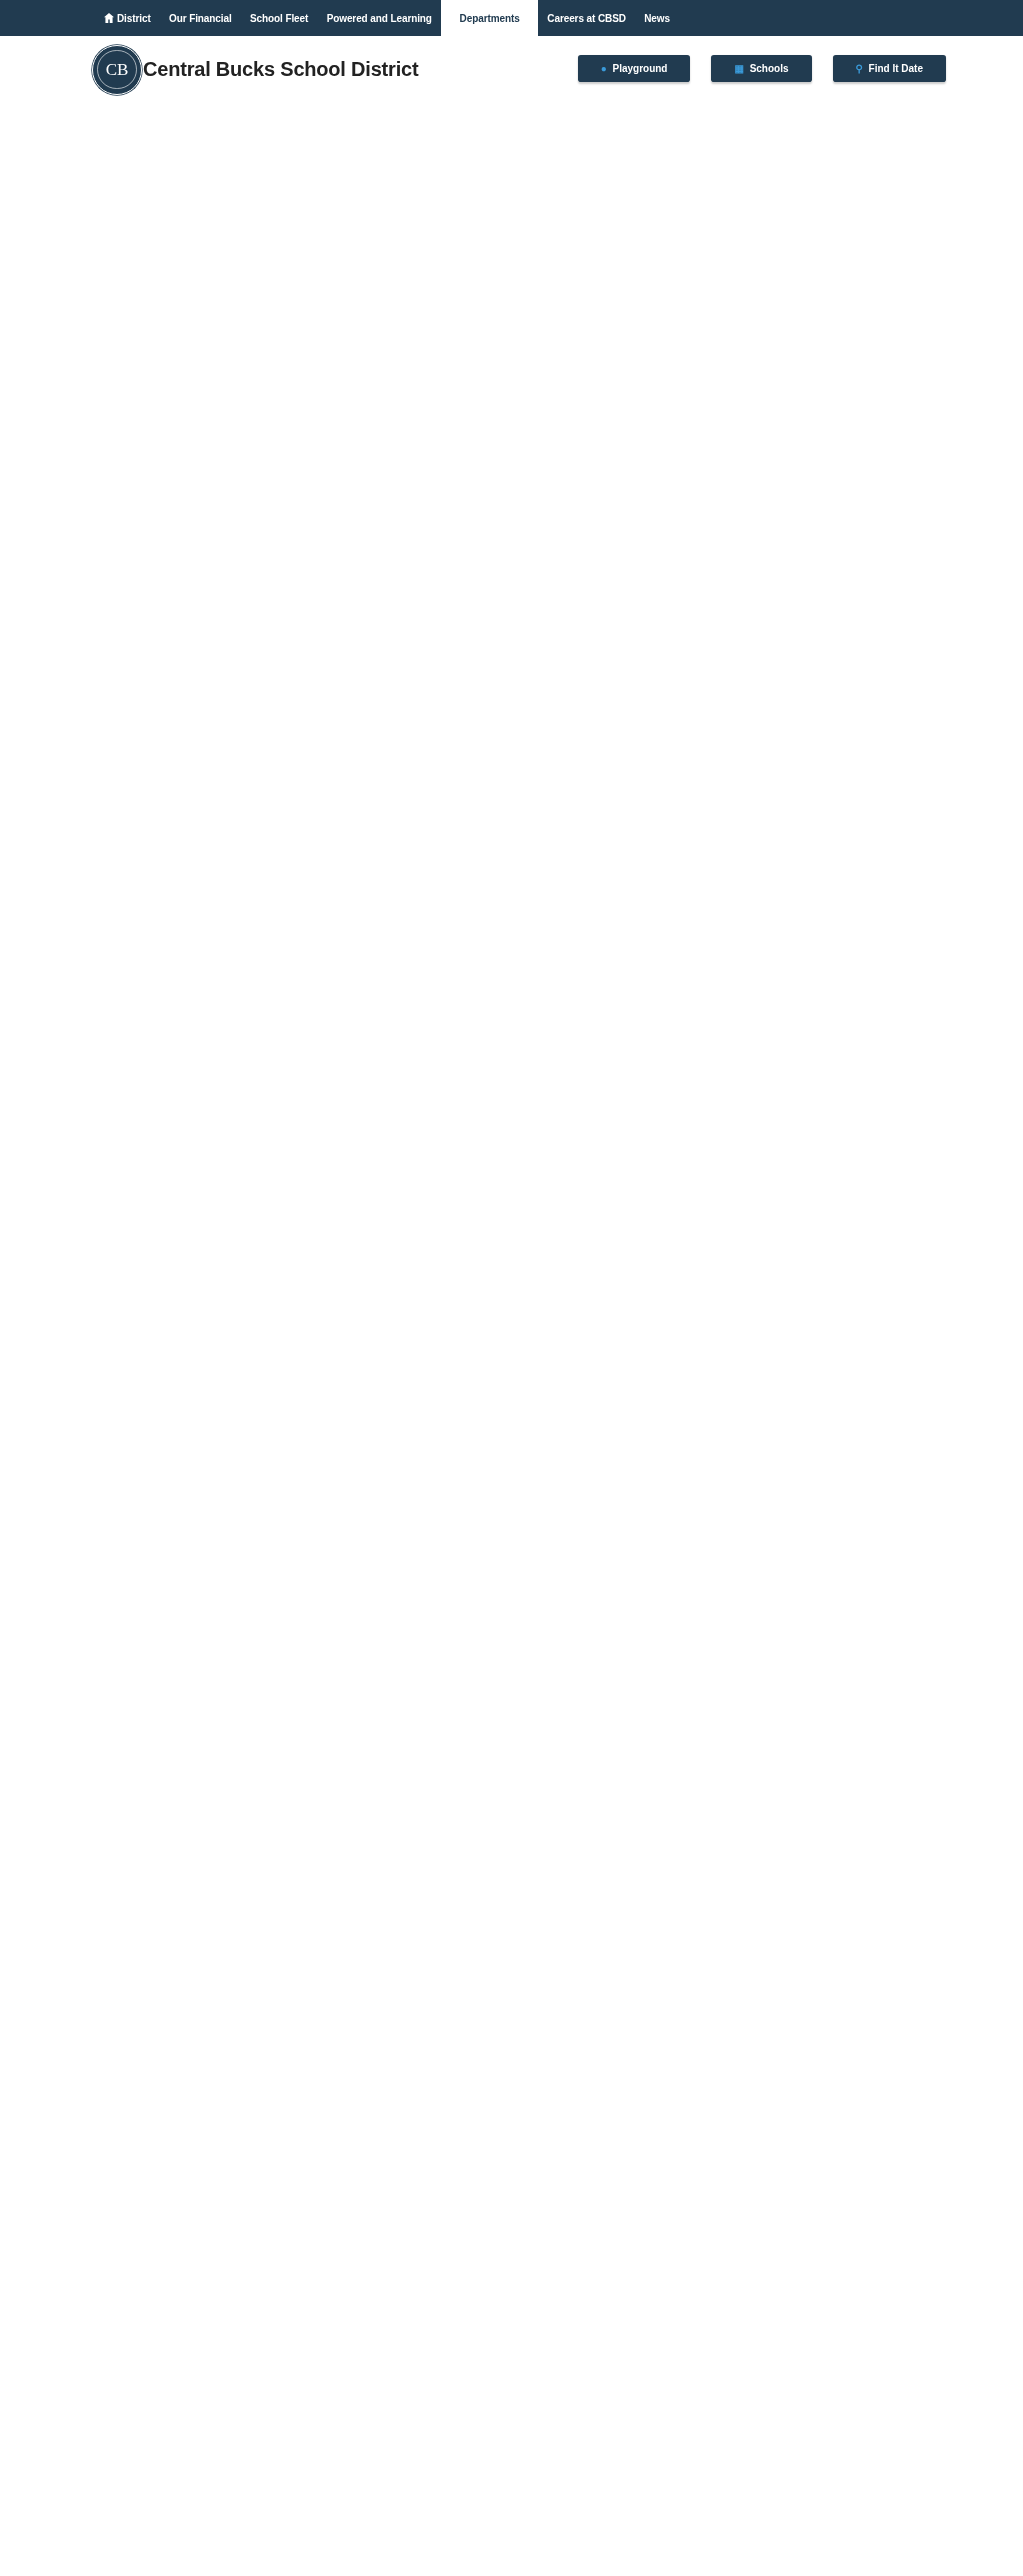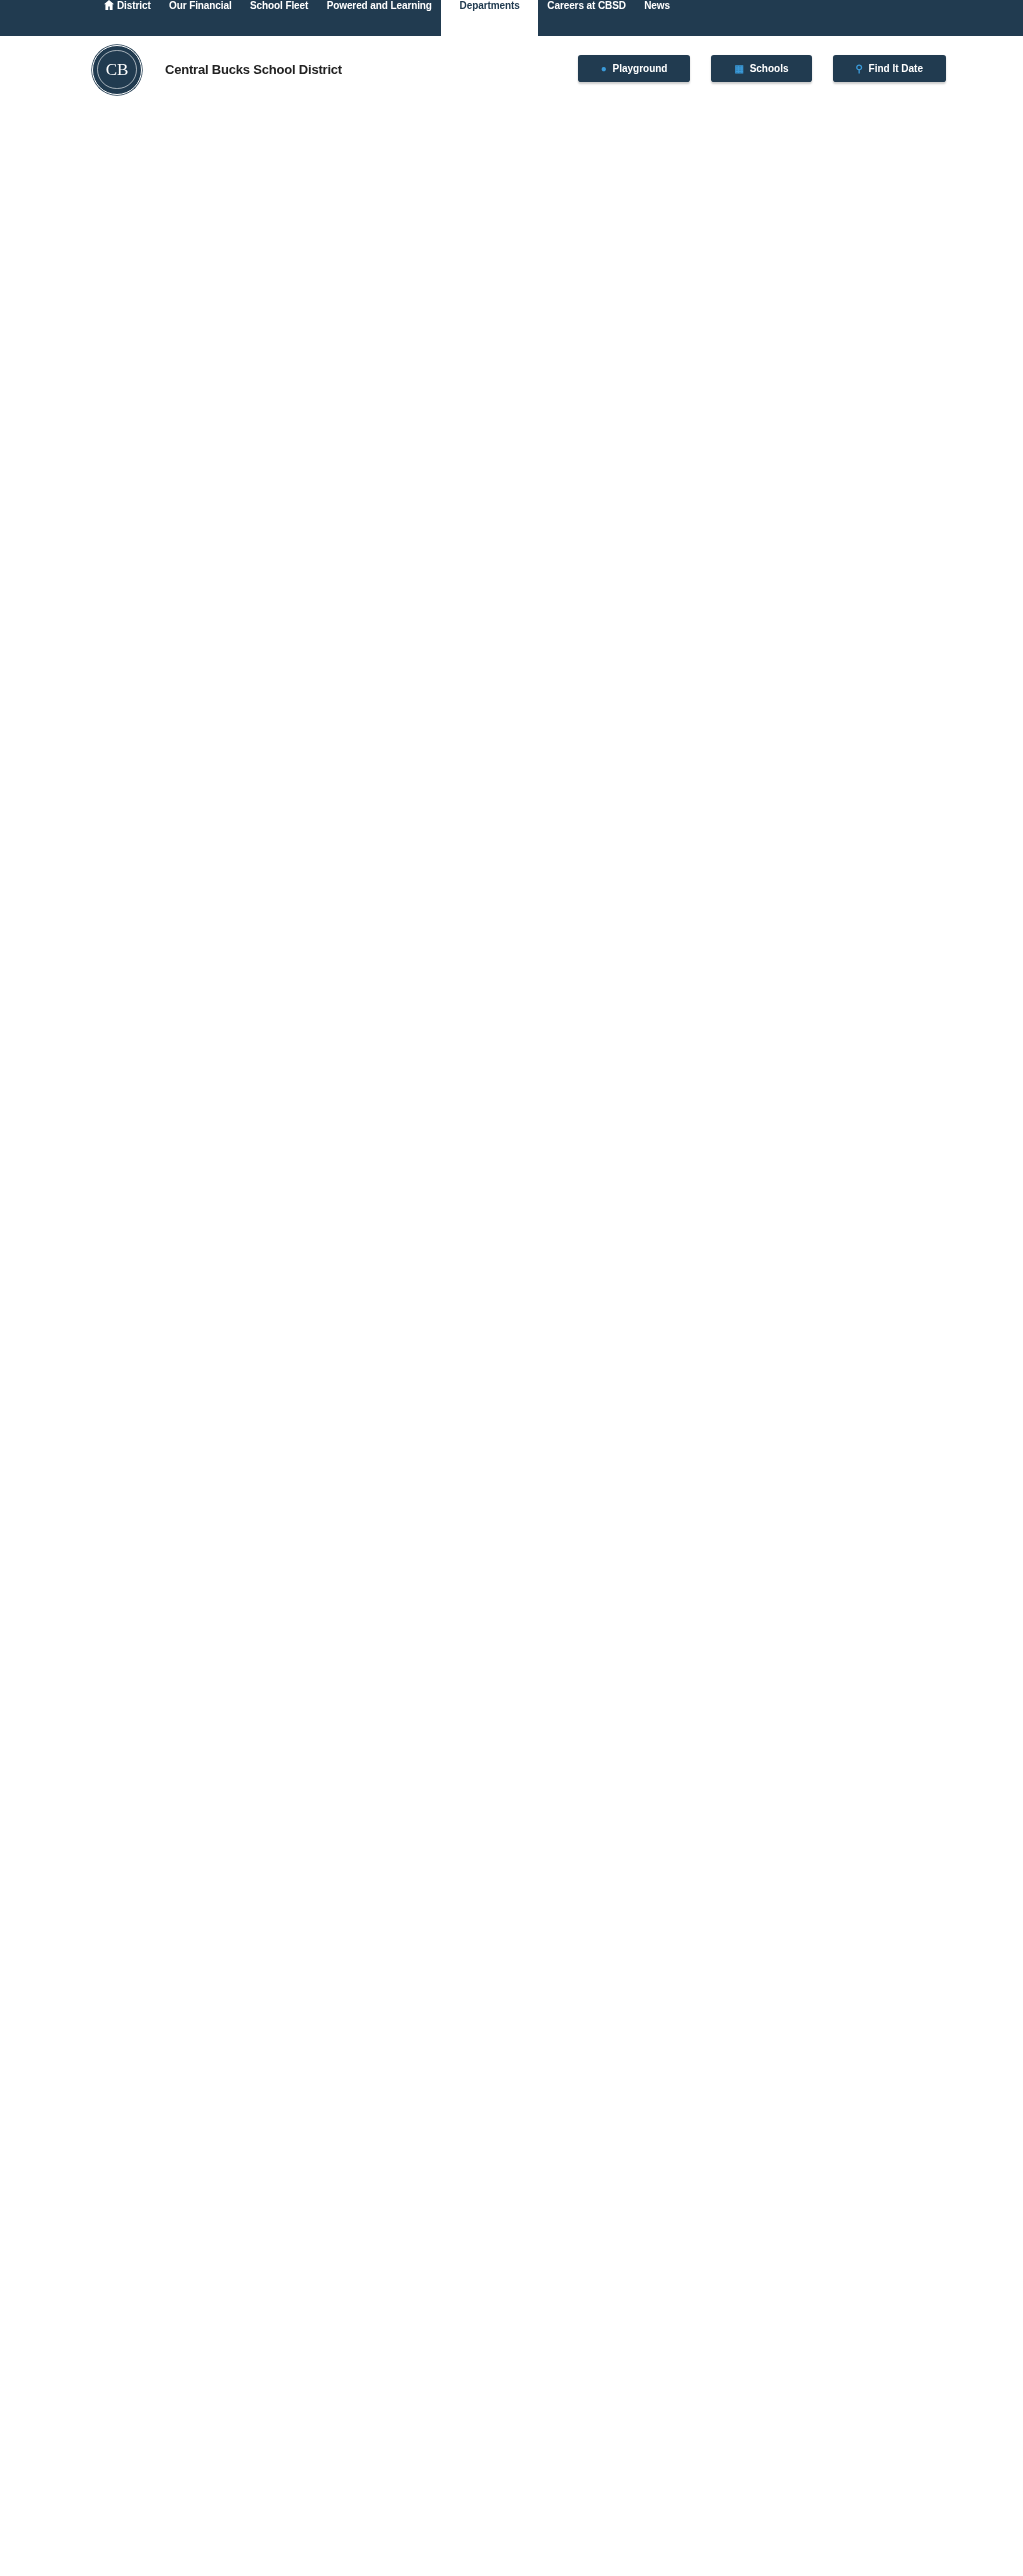--- a/index.html
+++ b/index.html
@@ -1,30 +1,30 @@
 <!DOCTYPE html>
 <html style="font-size:11.4px"><head>
 <meta charset="utf-8">
 <style>
   * { box-sizing: border-box; margin: 0; padding: 0; }
   body { width: 1023px; background: #fff; font-family: "Liberation Sans", sans-serif; color: #333; position: relative; }
   a { color: #1d6a9c; }
 
   
   .topnav { background: #213b50; height: 36px; display: flex; align-items: stretch; padding-left: 95px; }
-  .topnav .item { color: #fff; font-weight: bold; font-size: 10px; display: flex; align-items: flex-start; padding: 0 9.2px; cursor: pointer; letter-spacing: -0.1px; }
+  .topnav .item { color: #fff; font-weight: bold; font-size: 10px; display: flex; align-items: center; padding: 0 9.2px; cursor: pointer; letter-spacing: -0.1px; }
   .topnav .item.active { background: #fff; color: #213b50; padding: 0 18.5px; }
   .topnav .home-ico { width: 10px; height: 10px; margin-right: 2.8px; display: inline-block; }
 
   
   .header { height: 64px; position: relative; }
   .logo-wrap { position: absolute; left: 92px; top: 8.5px; display: flex; align-items: center; }
   .seal { width: 50px; height: 50px; border-radius: 50%; background: #213b50; border: 1.4px solid #fff; box-shadow: 0 0 0 0.7px #213b50; display: flex; align-items: center; justify-content: center; color: #fff; font-family: "Liberation Serif", serif; font-size: 17px; position: relative; }
   .seal::after { content: ""; position: absolute; inset: 4.3px; border-radius: 50%; border: 0.7px solid rgba(255,255,255,.6); }
-  .site-name { margin-left: 23px; font-size: 13px; font-weight: bold; color: #222; letter-spacing: -0.2px; }
+  .site-name { margin-left: 1px; font-size: 20px; font-weight: bold; color: #222; letter-spacing: -0.2px; }
   .hdr-btns { position: absolute; right: 77px; top: 18.5px; display: flex; gap: 21px; }
   .hdr-btn { background: #213b50; color: #fff; font-weight: bold; font-size: 10px; height: 27px; border-radius: 2.8px; display: flex; align-items: center; padding: 0 23px; gap: 5.7px; box-shadow: 0 1.4px 2.1px rgba(0,0,0,.2); cursor: pointer; }
   .hdr-btn .ico { color: #3a9ad9; font-size: 10px; }
 
   
   .breadcrumb { position: absolute; top: 170px; left: 92px; font-size: 7.8px; letter-spacing: 0.7px; color: #555; display: flex; gap: 10px; text-transform: uppercase; }
   .breadcrumb .sep { color: #aaa; }
   .breadcrumb .current { color: #222; font-weight: bold; }
 
   

